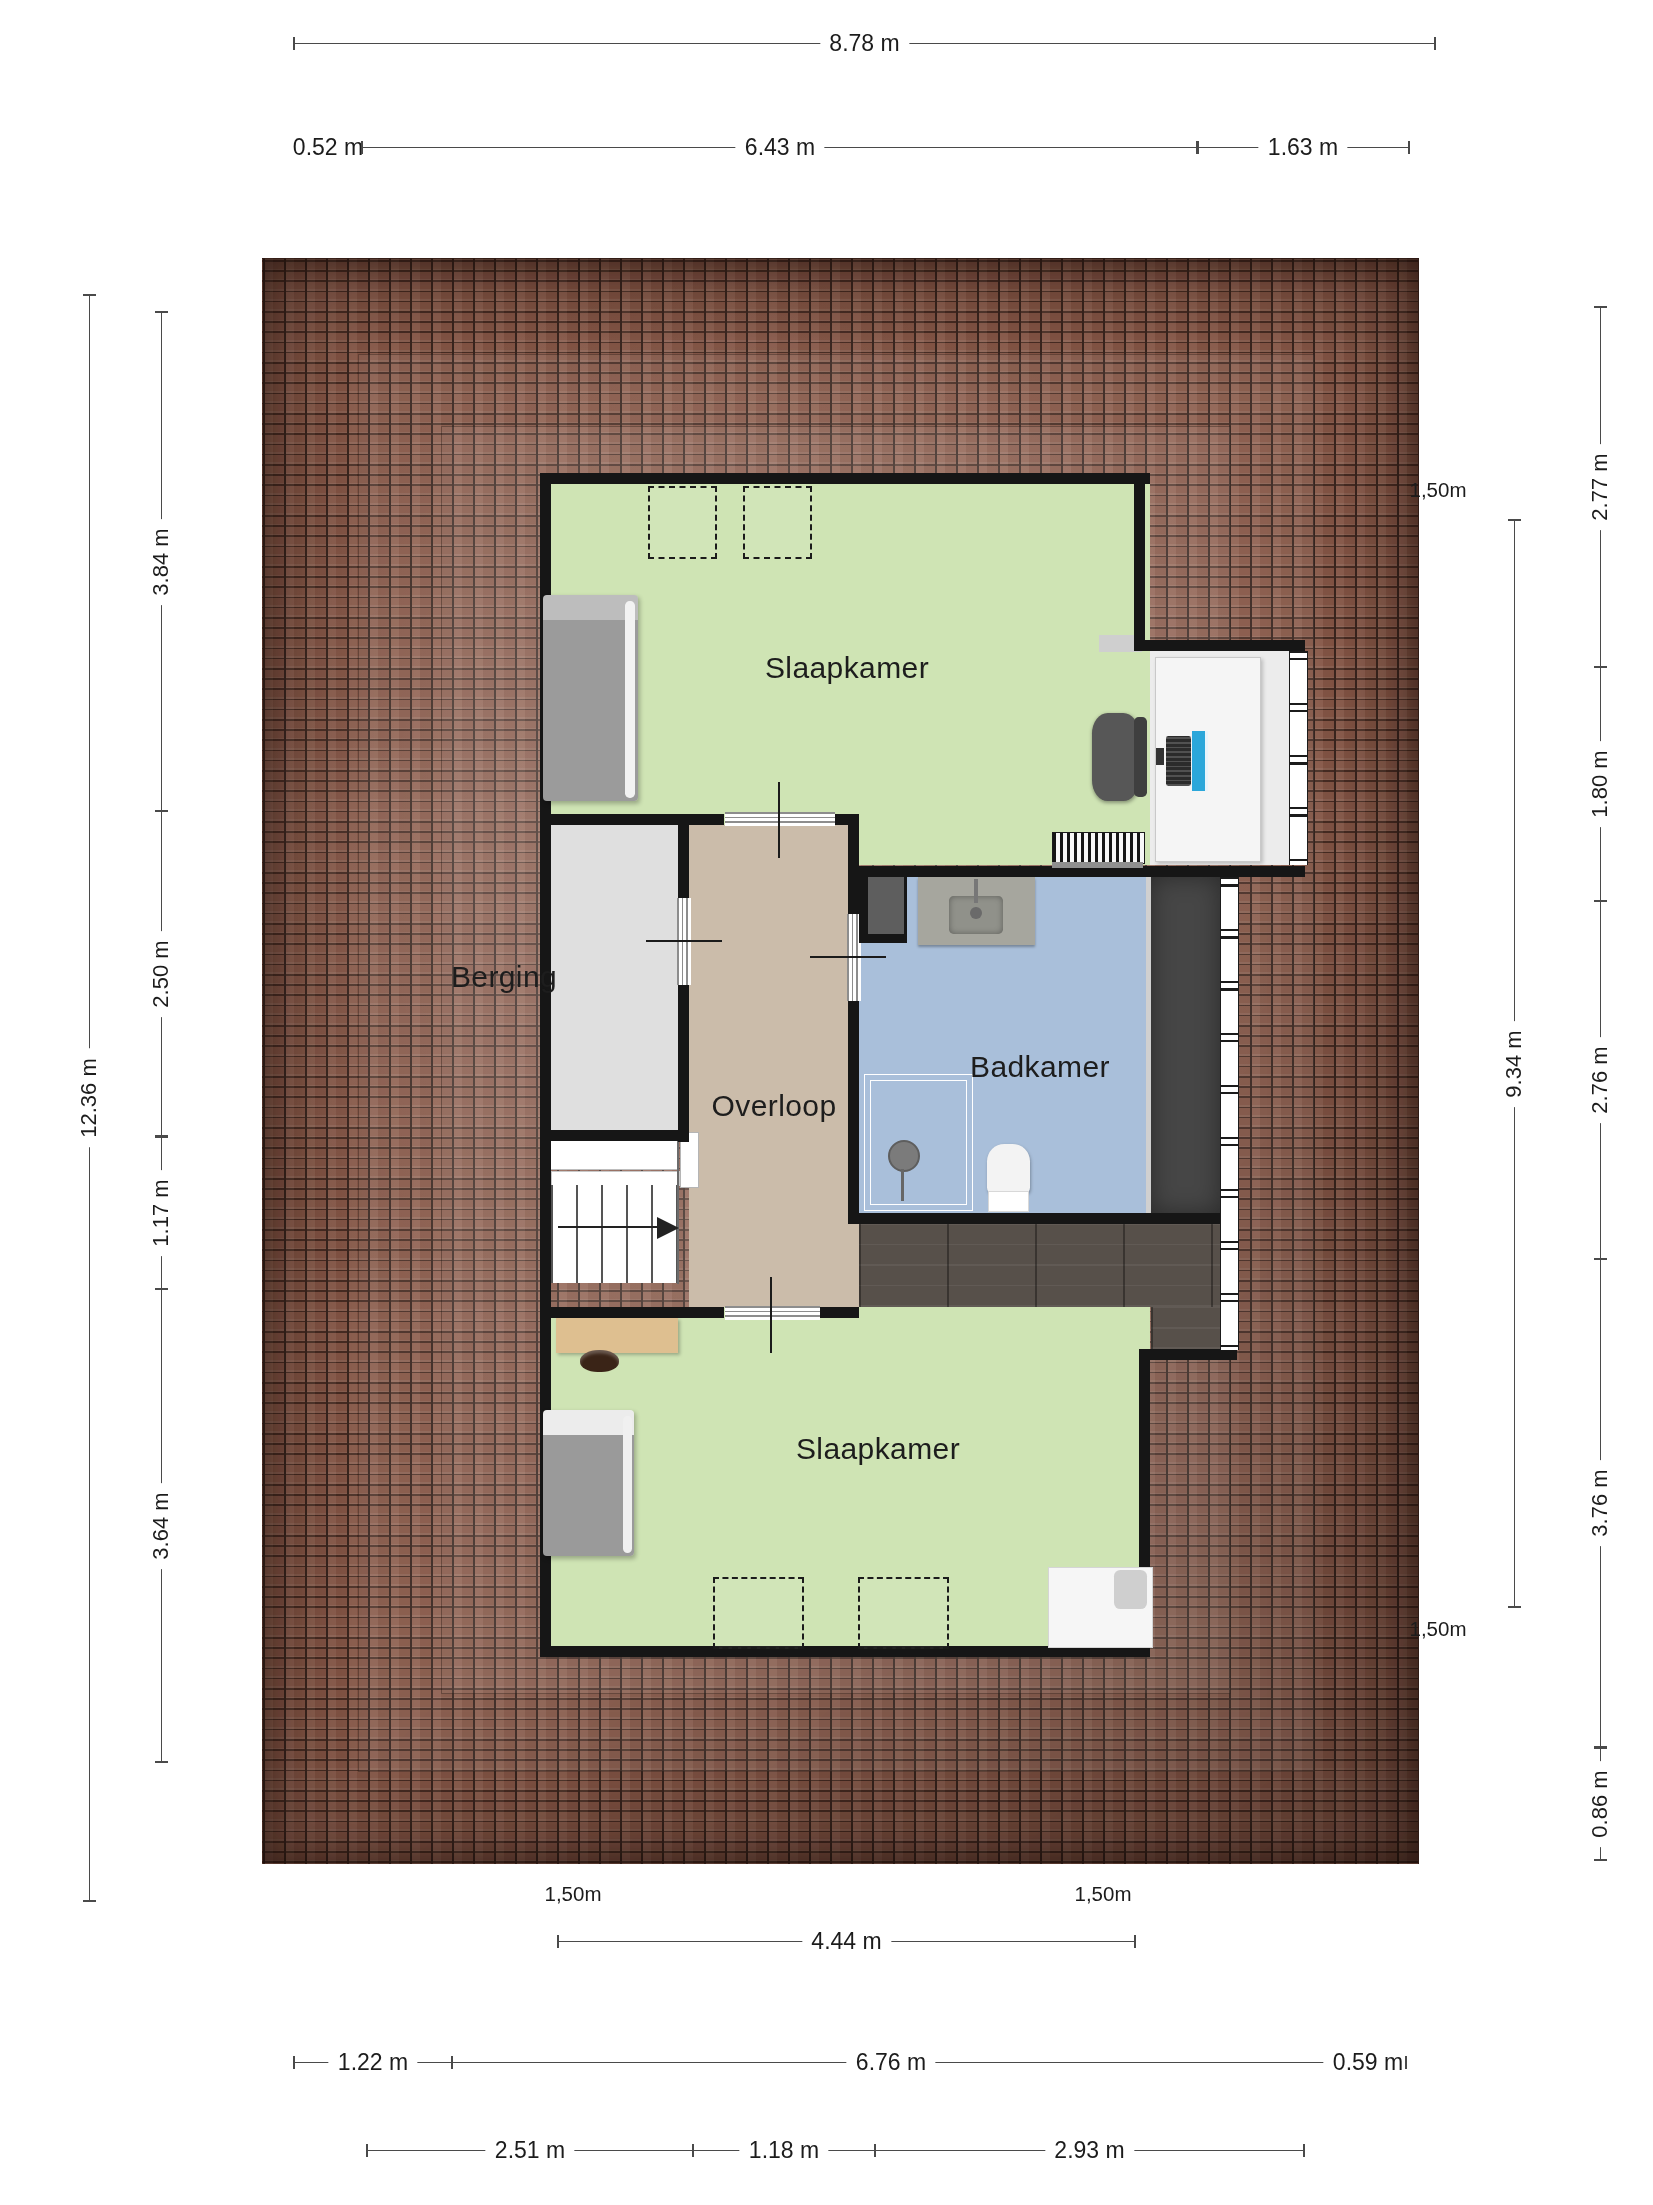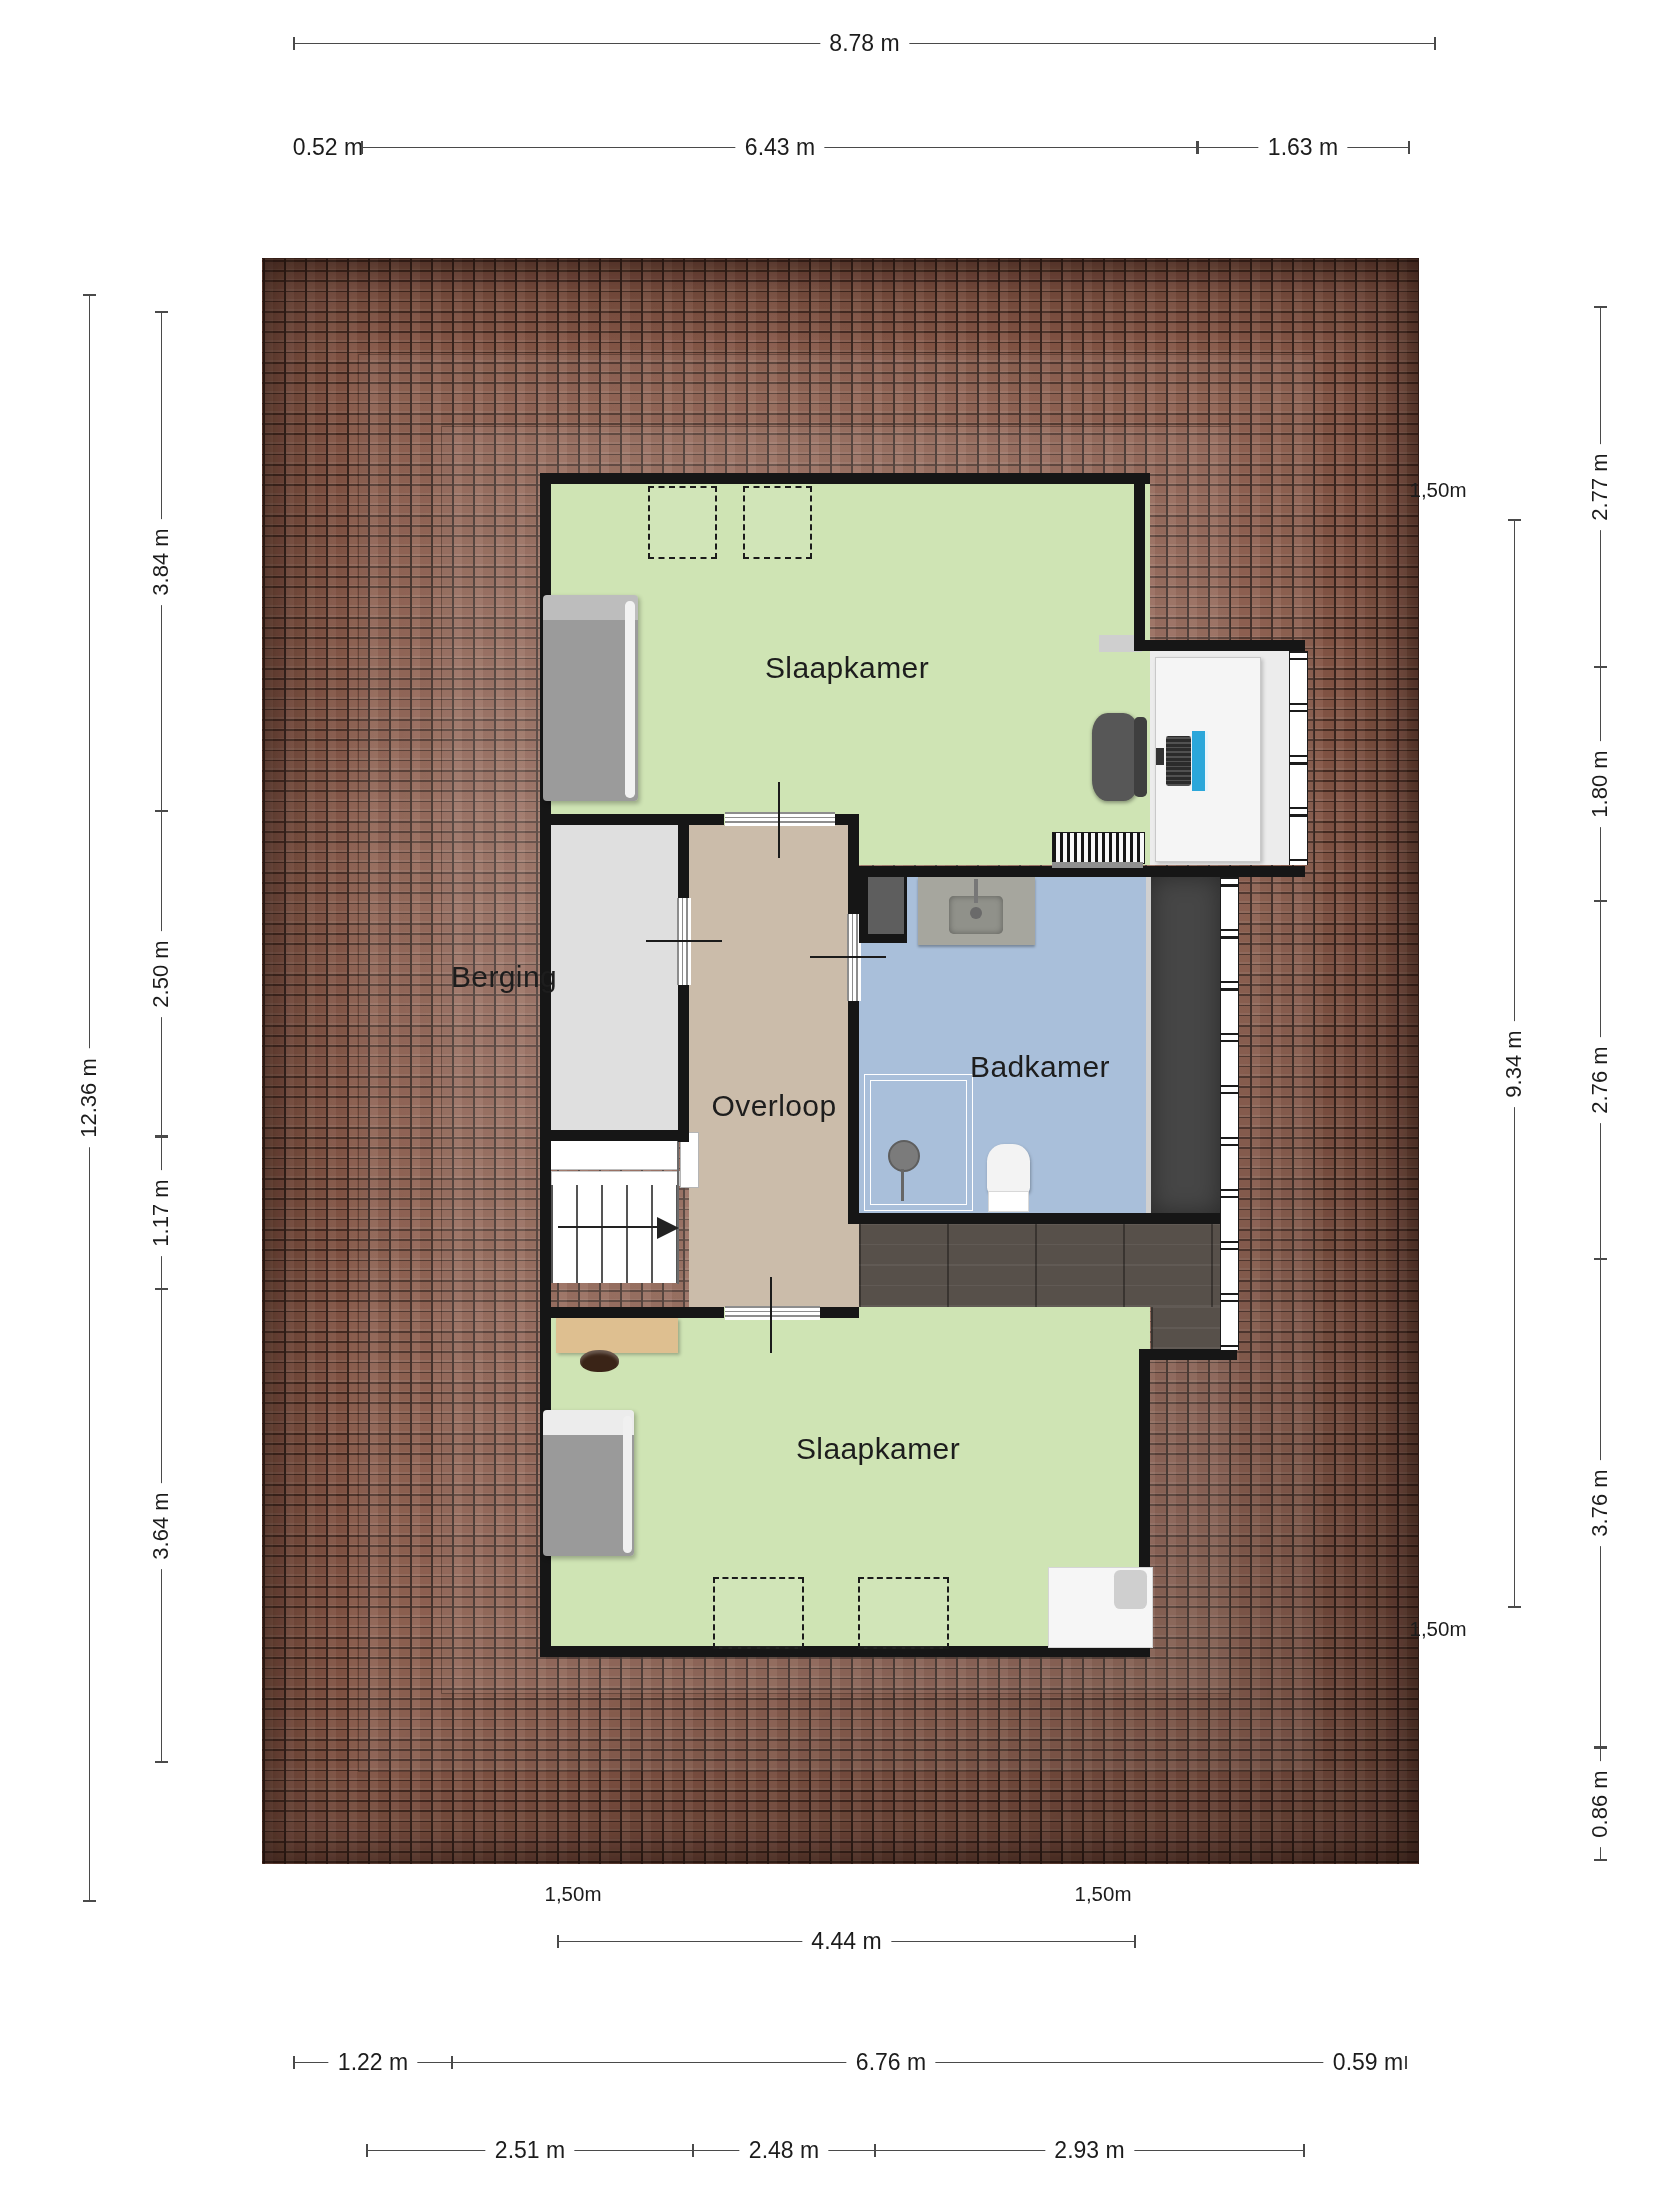--- a/index.html
+++ b/index.html
@@ -246,20 +246,20 @@
   <div class="dimh" style="left:452px;top:2062px;width:878px;">
     <span>6.76 m</span>
   </div>
   <div class="dimh" style="left:1330px;top:2062px;width:76px;">
     <span>0.59 m</span>
   </div>
   <div class="dimh" style="left:367px;top:2150px;width:326px;">
     <span>2.51 m</span>
   </div>
   <div class="dimh" style="left:693px;top:2150px;width:182px;">
-    <span>2.48 m</span>
+    <span>1.18 m</span>
   </div>
   <div class="dimh" style="left:875px;top:2150px;width:429px;">
     <span>2.93 m</span>
   </div>
 
 </div>
 
 
 </body></html>

